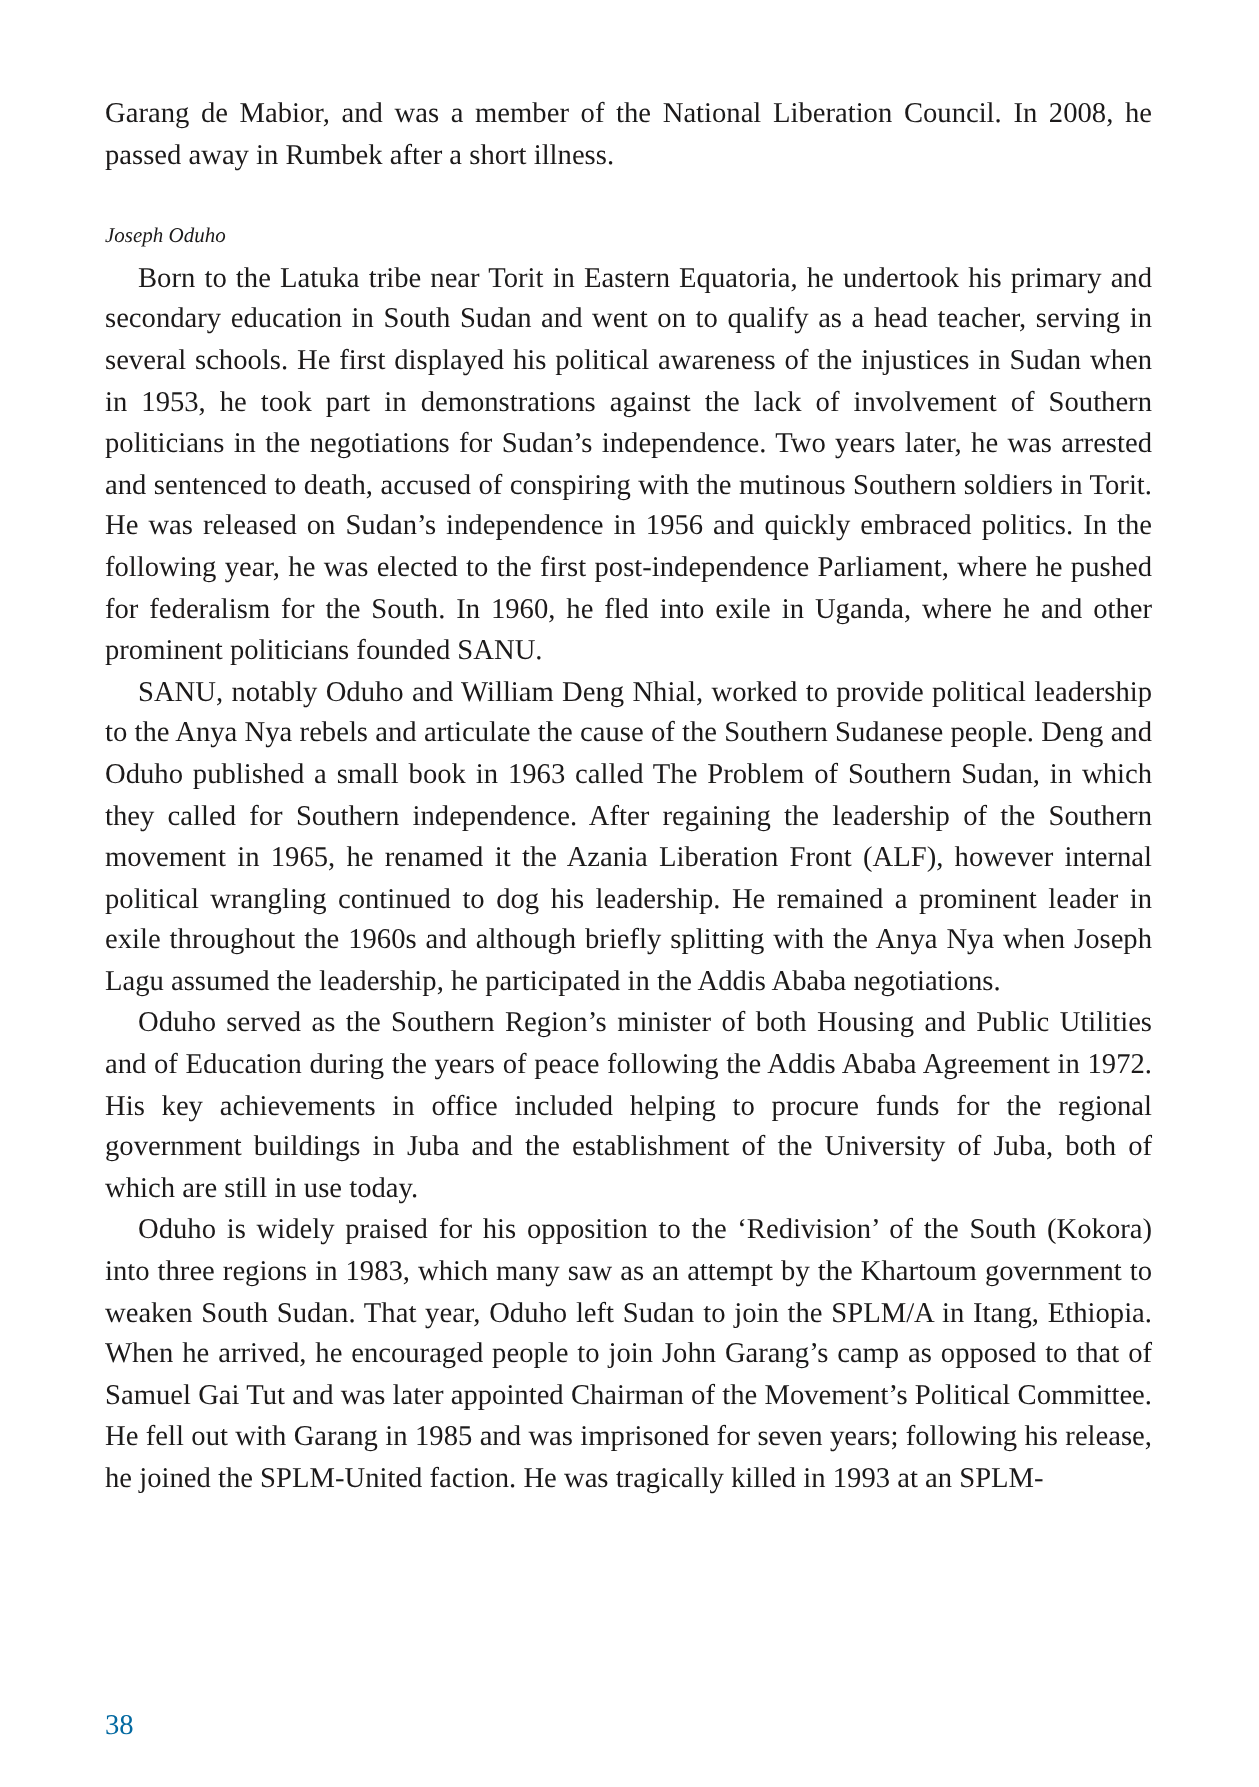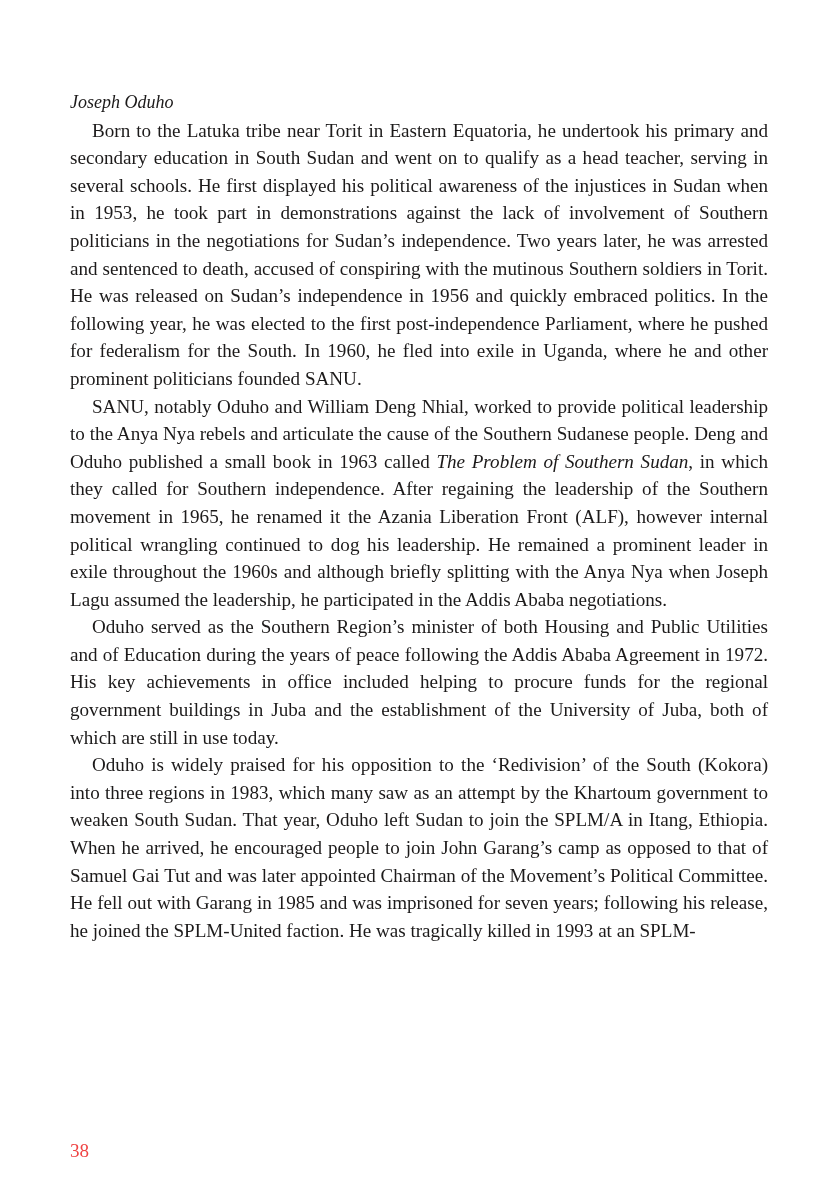--- a/index.html
+++ b/index.html
@@ -33,49 +33,49 @@
     -webkit-font-smoothing: antialiased;
   }
   .para.indent {
     text-indent: 22px;
   }
   .para.cont {
     text-indent: 0;
   }
   .heading {
     margin: 0;
-    font-size: 18px;
+    font-size: 14px;
     line-height: 27.6px;
     font-style: italic;
     font-weight: normal;
     text-align: left;
     color: #1c1a1a;
   }
   .gap-before-heading {
     margin-top: 27px;
   }
   .title-italic {
-    font-style: italic;
   }
   .pagenum {
     position: absolute;
     left: 70px;
     top: 1140px;
     font-size: 19.1px;
     line-height: 22px;
-    color: #ef4444;
+    color: #0369a1;
   }
 </style>
 </head>
 <body>
 
 <div class="page">
 
   <div class="textblock">
 
+    <p class="para cont">Garang de Mabior, and was a member of the National Liberation Council.  In 2008, he passed away in Rumbek after a short illness.</p>
 
     <p class="heading gap-before-heading">Joseph Oduho</p>
 
 
     <p class="para indent">Born to the Latuka tribe near Torit in Eastern Equatoria, he undertook his primary and secondary education in South Sudan and went on to qualify as a head teacher, serving in several schools.  He first displayed his political awareness of the injustices in Sudan when in 1953, he took part in demonstrations against the lack of involvement of Southern politicians in the negotiations for Sudan’s independence.  Two years later, he was arrested and sentenced to death, accused of conspiring with the mutinous Southern soldiers in Torit.  He was released on Sudan’s independence in 1956 and quickly embraced politics.  In the following year, he was elected to the first post-independence Parliament, where he pushed for federalism for the South.  In 1960, he fled into exile in Uganda, where he and other prominent politicians founded SANU.</p>
 
     <p class="para indent"><span>SANU, notably Oduho and William Deng Nhial, worked to provide political leadership to the Anya Nya rebels and articulate the cause of the Southern Sudanese people.  Deng and Oduho published a small book in 1963 called </span><span class="title-italic">The Problem of Southern Sudan</span><span>, in which they called for Southern independence. After regaining the leadership of the Southern movement in 1965, he renamed it the Azania Liberation Front (ALF), however internal political wrangling continued to dog his leadership.  He remained a prominent leader in exile throughout the 1960s and although briefly splitting with the Anya Nya when Joseph Lagu assumed the leadership, he participated in the Addis Ababa negotiations.</span></p>
 
     <p class="para indent">Oduho served as the Southern Region’s minister of both Housing and Public Utilities and of Education during the years of peace following the Addis Ababa Agreement in 1972.  His key achievements in office included helping to procure funds for the regional government buildings in Juba and the establishment of the University of Juba, both of which are still in use today.</p>
 

